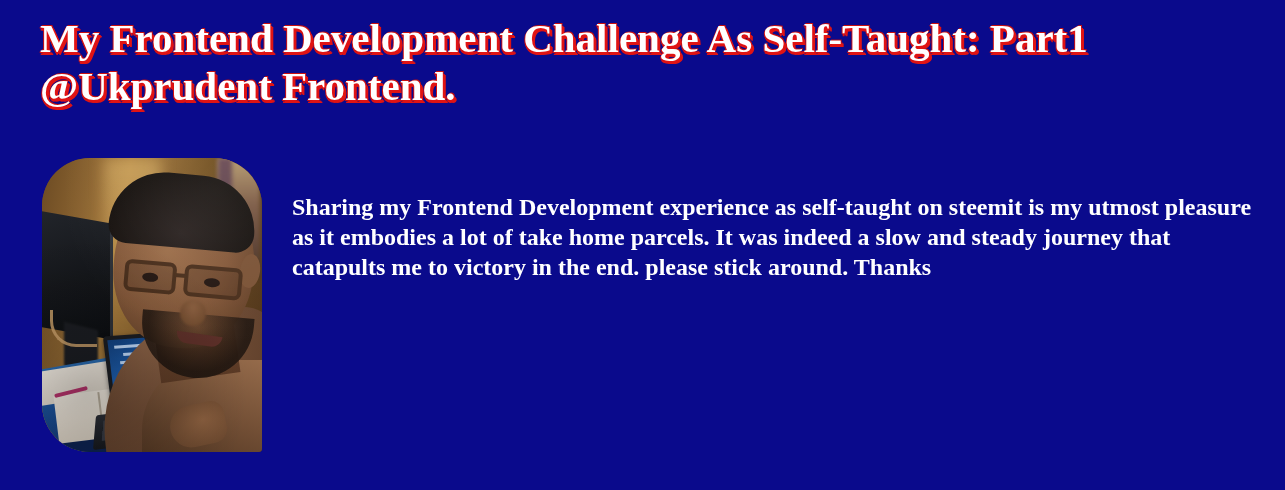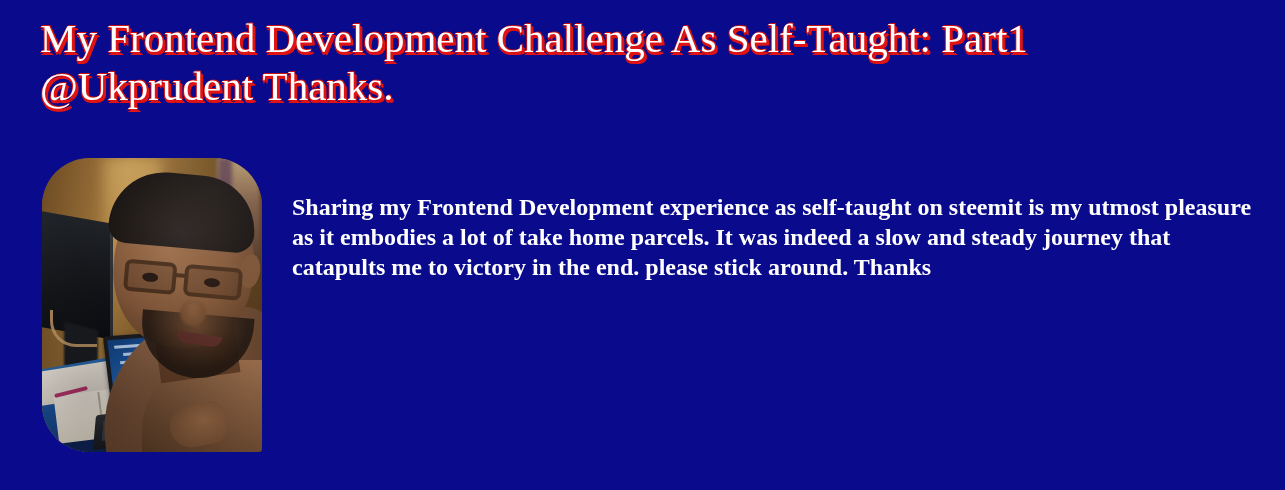--- a/index.html
+++ b/index.html
@@ -25,21 +25,21 @@
 
   
   .title-block {
     position: absolute;
     left: 40px;
     top: 14px;
     width: 1220px;
   }
   .title-line {
     font-family: "Liberation Serif", "DejaVu Serif", serif;
-    font-weight: normal;
+    font-weight: bold;
     font-size: 41px;
     line-height: 48px;
     color: #ffffff;
     letter-spacing: 0px;
     white-space: nowrap;
     text-shadow:
        2px  2px 0 #e01414,
        3px  3px 0 #e01414,
       -1px  1px 0 #d01010,
        1px -1px 0 #c81010,
@@ -417,21 +417,21 @@
     margin: 4px;
   }
 </style>
 </head>
 <body>
 
 <div class="page">
 
   <div class="title-block">
     <div class="title-line">My Frontend Development Challenge As Self-Taught: Part1</div>
-    <div class="title-line">@Ukprudent Thanks.</div>
+    <div class="title-line">@Ukprudent Frontend.</div>
   </div>
 
   <div class="photo-frame">
     <div class="photo">
       <div class="ph-wall"></div>
       <div class="ph-streak"></div>
       <div class="ph-curtain"></div>
       <div class="ph-curtain2"></div>
       <div class="ph-monitor"></div>
       <div class="ph-monitor-stand"></div>

